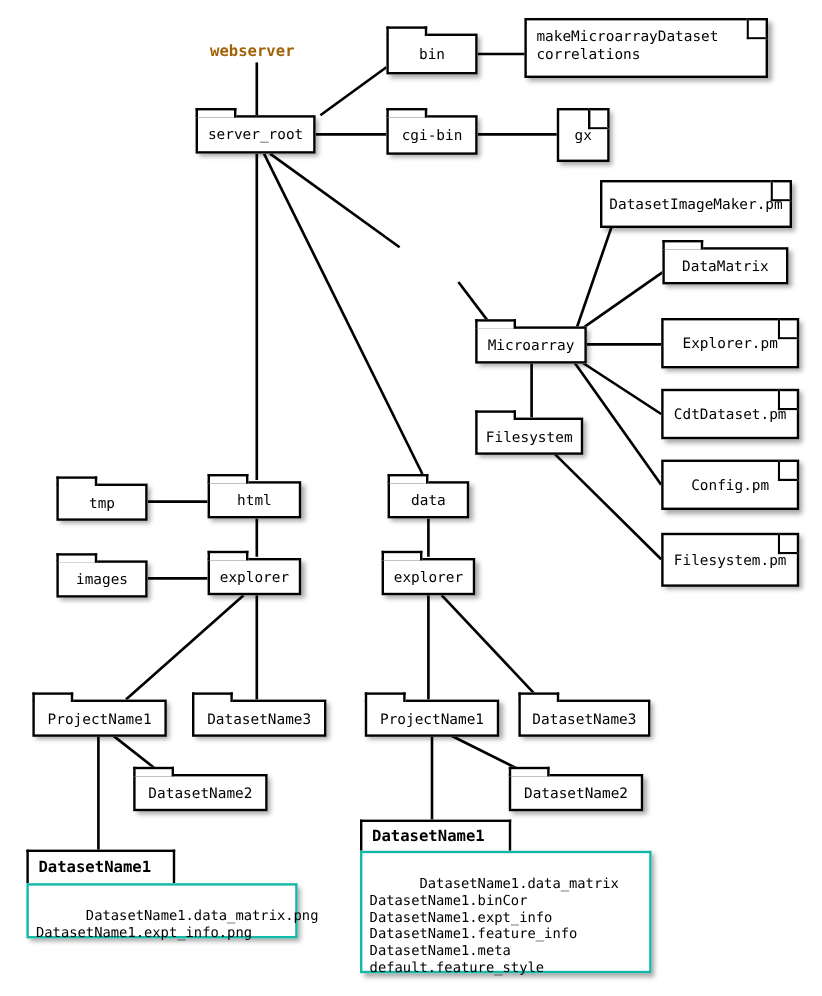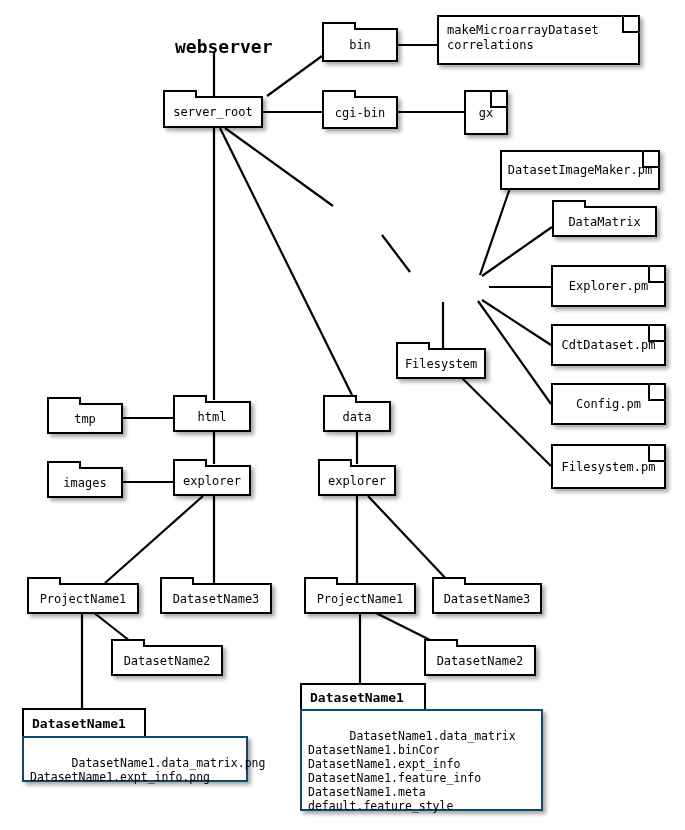--- a/index.html
+++ b/index.html
@@ -46,27 +46,27 @@
   .openfolder{}
   .openfolder .hdr{
     position:absolute;left:0;top:0;
     background:#fff;border:2px solid #000;border-bottom:none;
     box-sizing:border-box;
     display:flex;align-items:center;
     padding:0 8px;font-size:13px;font-weight:bold;white-space:nowrap;
   }
   .openfolder .body{
     position:absolute;left:0;
-    background:#fff;border:2px solid #0c4a6e;
+    background:#fff;border:2px solid #14b8a6;
     box-shadow:3px 3px 4px rgba(0,0,0,.35);
     box-sizing:border-box;
     padding:4px 6px;font-size:11.5px;line-height:14px;text-align:left;white-space:pre;
   }
 
-  .plainlabel{position:absolute;font-size:18px;font-weight:bold;color:#000000;white-space:nowrap;}
+  .plainlabel{position:absolute;font-size:13px;font-weight:bold;color:#a16207;white-space:nowrap;}
 </style>
 </head>
 <body>
 
 <div id="stage">
 
   <svg id="edges" viewBox="0 0 685 830" xmlns="http://www.w3.org/2000/svg">
     <g stroke="#000" stroke-width="2.2" fill="none" stroke-linecap="butt">
 
       <line x1="214" y1="52" x2="214" y2="96"></line>
@@ -138,20 +138,24 @@
     <span class="tab"></span>
     <span>bin</span>
   </div>
 
   <div class="node folder" style="left:322px;top:96px;width:76px;height:33px;">
     <span class="tab"></span>
     <span>cgi-bin</span>
   </div>
 
 
+  <div class="node folder" style="left:396px;top:272px;width:93px;height:31px;">
+    <span class="tab"></span>
+    <span>Microarray</span>
+  </div>
 
   <div class="node folder" style="left:396px;top:348px;width:90px;height:31px;">
     <span class="tab"></span>
     <span>Filesystem</span>
   </div>
 
   <div class="node folder" style="left:552px;top:206px;width:105px;height:31px;">
     <span class="tab"></span>
     <span>DataMatrix</span>
   </div>

